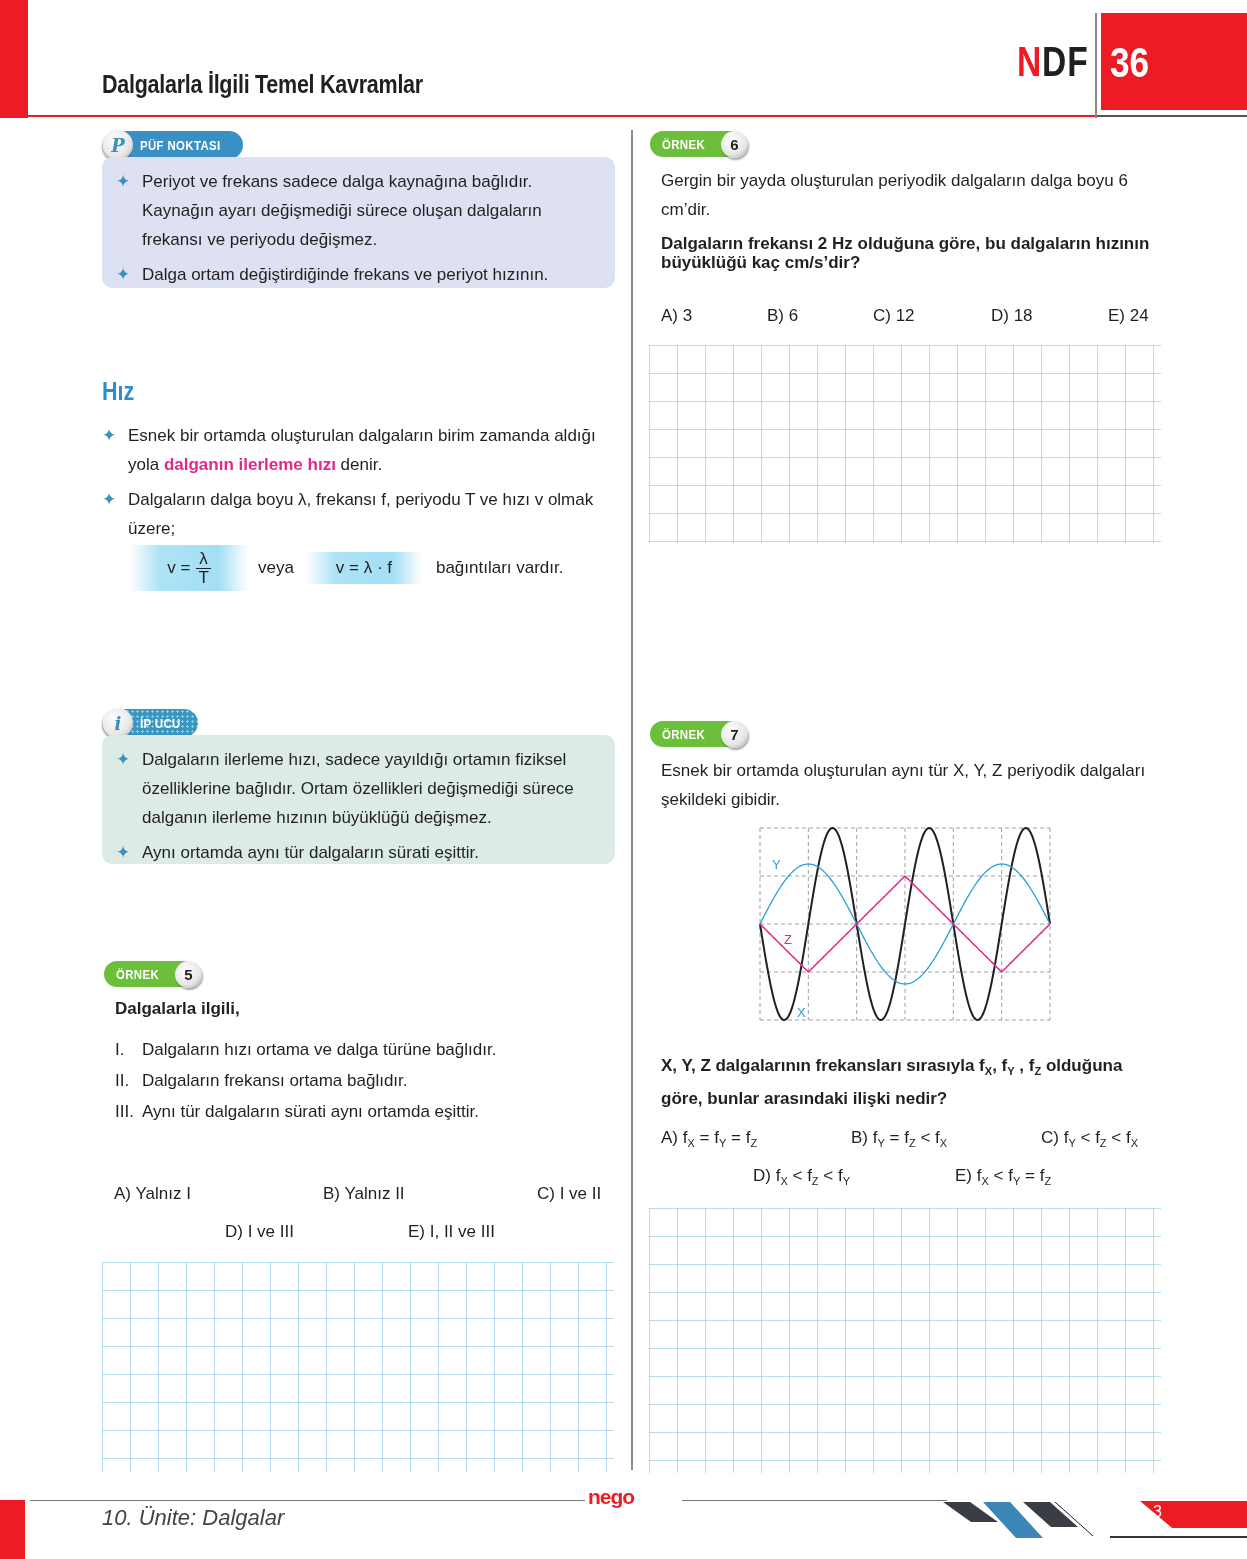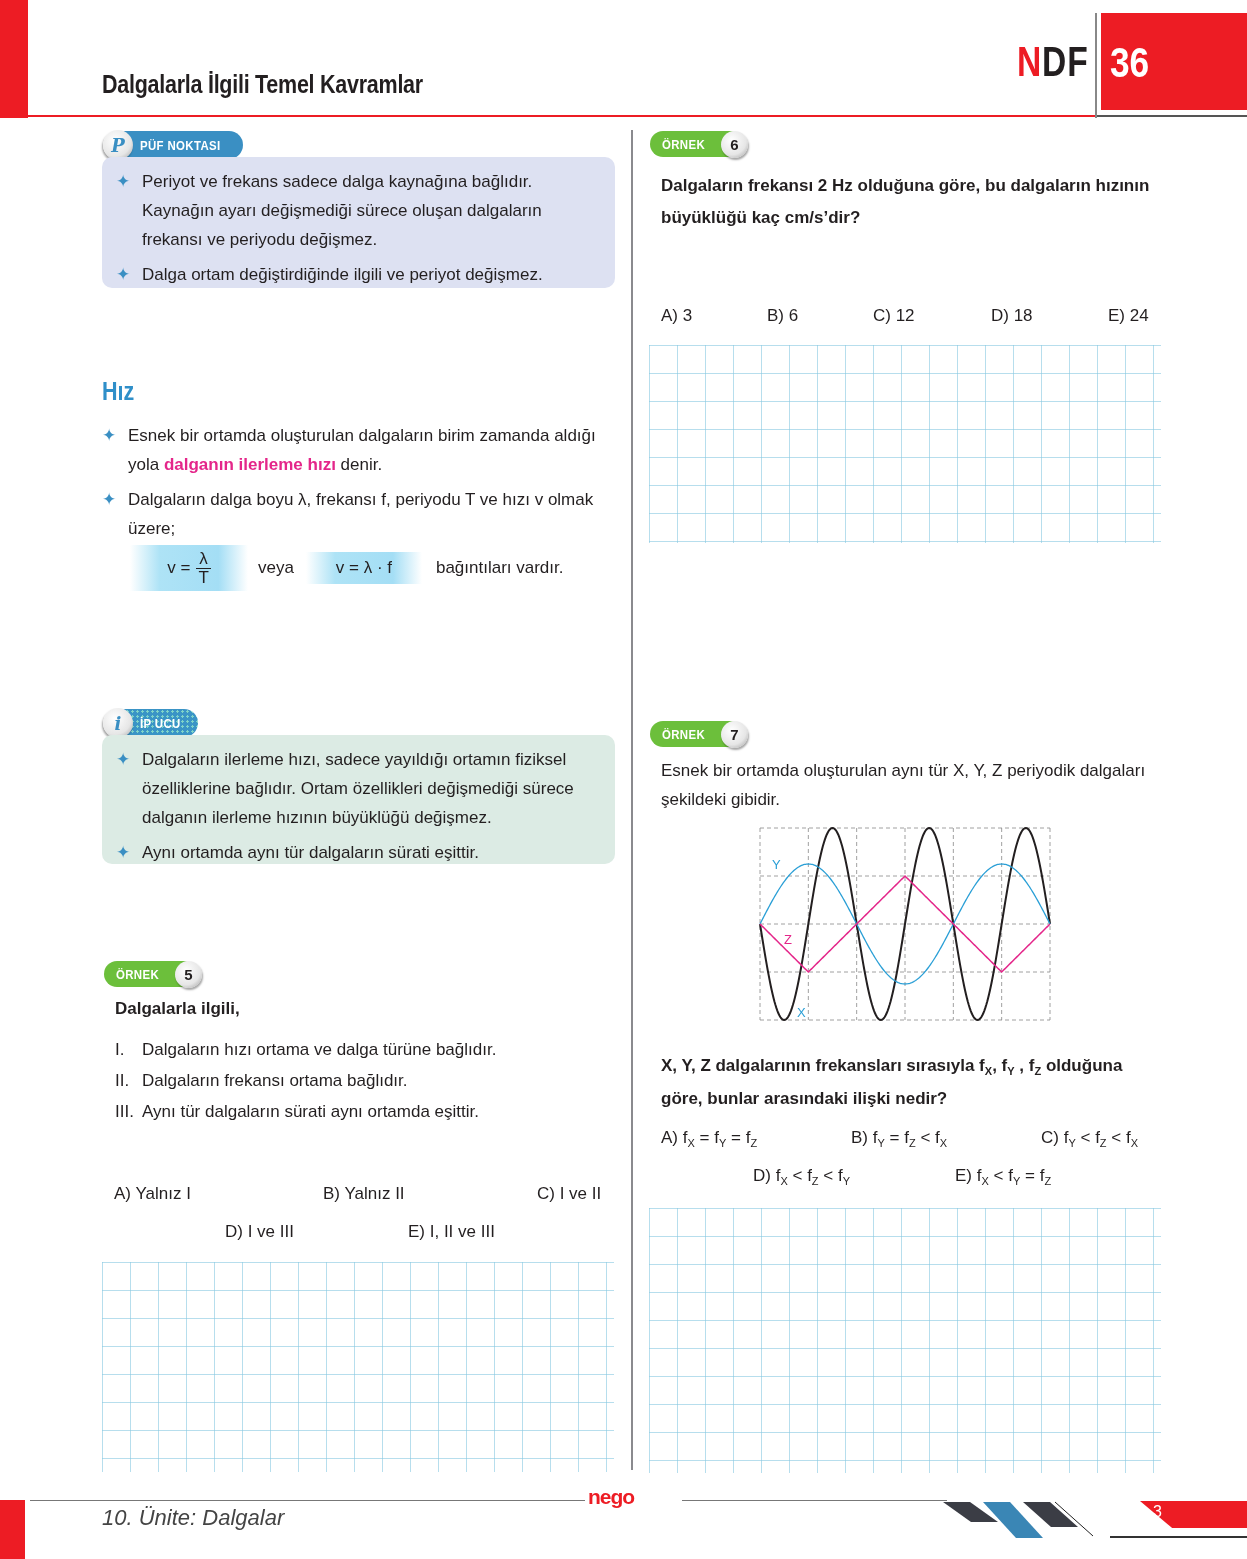--- a/index.html
+++ b/index.html
@@ -108,21 +108,21 @@
     </div>
   <span class="badge-label">PÜF NOKTASI</span>
 </div>
 <div class="abs info-box box-puf">
   <div class="bullet-row">
     <span class="sparkle">✦</span>
     <span>Periyot ve frekans sadece dalga kaynağına bağlıdır. Kaynağın ayarı değişmediği sürece oluşan dalgaların frekansı ve periyodu değişmez.</span>
   </div>
   <div class="bullet-row">
     <span class="sparkle">✦</span>
-    <span>Dalga ortam değiştirdiğinde ilgili ve periyot değişmez.</span>
+    <span>Dalga ortam değiştirdiğinde frekans ve periyot hızının.</span>
   </div>
 </div>
 
 <div class="abs hiz-title">Hız</div>
 <div class="abs hiz-bullets">
   <div class="bullet-row">
     <span class="sparkle">✦</span>
     <span><span>Esnek bir ortamda oluşturulan dalgaların birim zamanda aldığı yola </span><span class="highlight">dalganın ilerleme hızı</span><span> denir.</span></span>
   </div>
   <div class="bullet-row">
@@ -193,21 +193,22 @@
 
 <div class="abs grid grid-l1"></div>
 
 <div class="abs badge badge-green" style="left:650px; top:131px; width:92px; height:26px;">
   <span class="badge-label" style="margin-left:12px;">ÖRNEK</span>
   <div class="ornek-num">
       <span>6</span>
     </div>
 </div>
 <div class="abs q6">
-  <div class="q-bold" style="margin-top:4px; line-height:32px;">Dalgaların frekansı 2 Hz olduğuna göre, bu dalgaların hızının büyüklüğü kaç cm/s’dir?</div>
+  <div class="body-text">Gergin bir yayda oluşturulan periyodik dalgaların dalga boyu 6 cm’dir.</div>
+  <div class="q-bold" style="margin-top:10px; line-height:19px;">Dalgaların frekansı 2 Hz olduğuna göre, bu dalgaların hızının büyüklüğü kaç cm/s’dir?</div>
 </div>
 <span class="opt" style="left:661px; top:306px;">A) 3</span>
 <span class="opt" style="left:767px; top:306px;">B) 6</span>
 <span class="opt" style="left:873px; top:306px;">C) 12</span>
 <span class="opt" style="left:991px; top:306px;">D) 18</span>
 <span class="opt" style="left:1108px; top:306px;">E) 24</span>
 
 <div class="abs grid grid-r1"></div>
 
 <div class="abs badge badge-green" style="left:650px; top:721px; width:92px; height:26px;">

